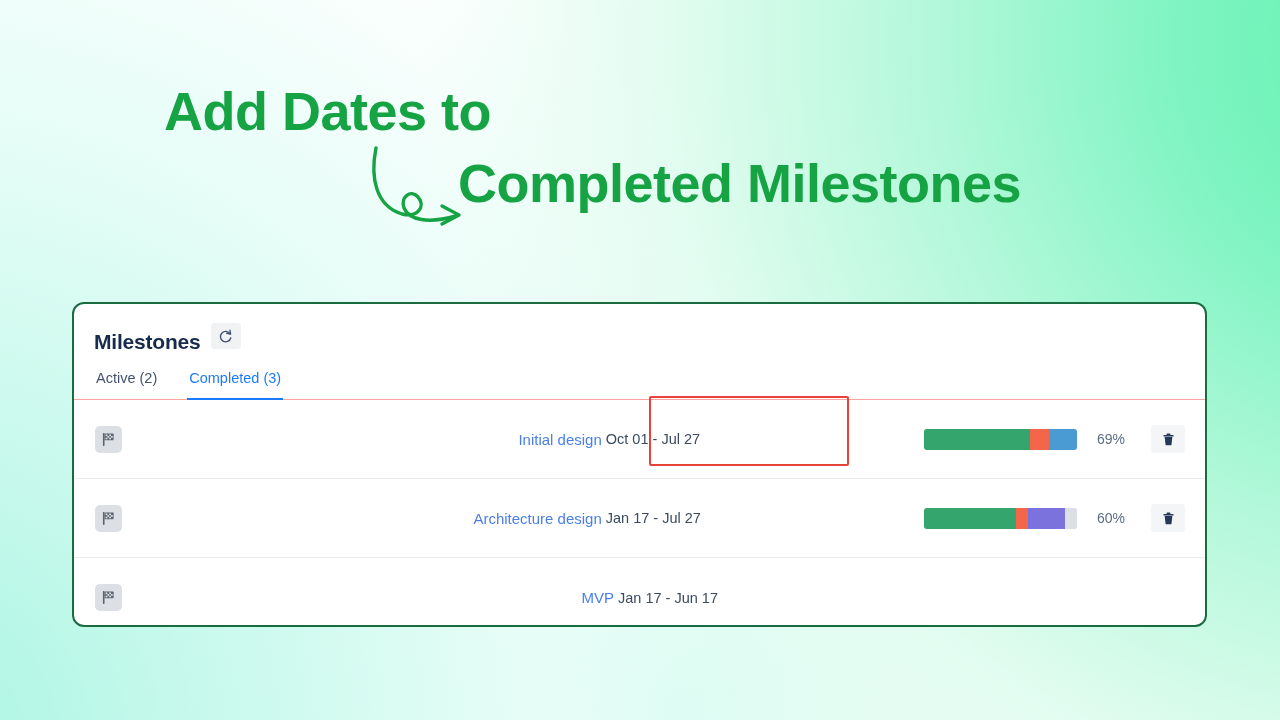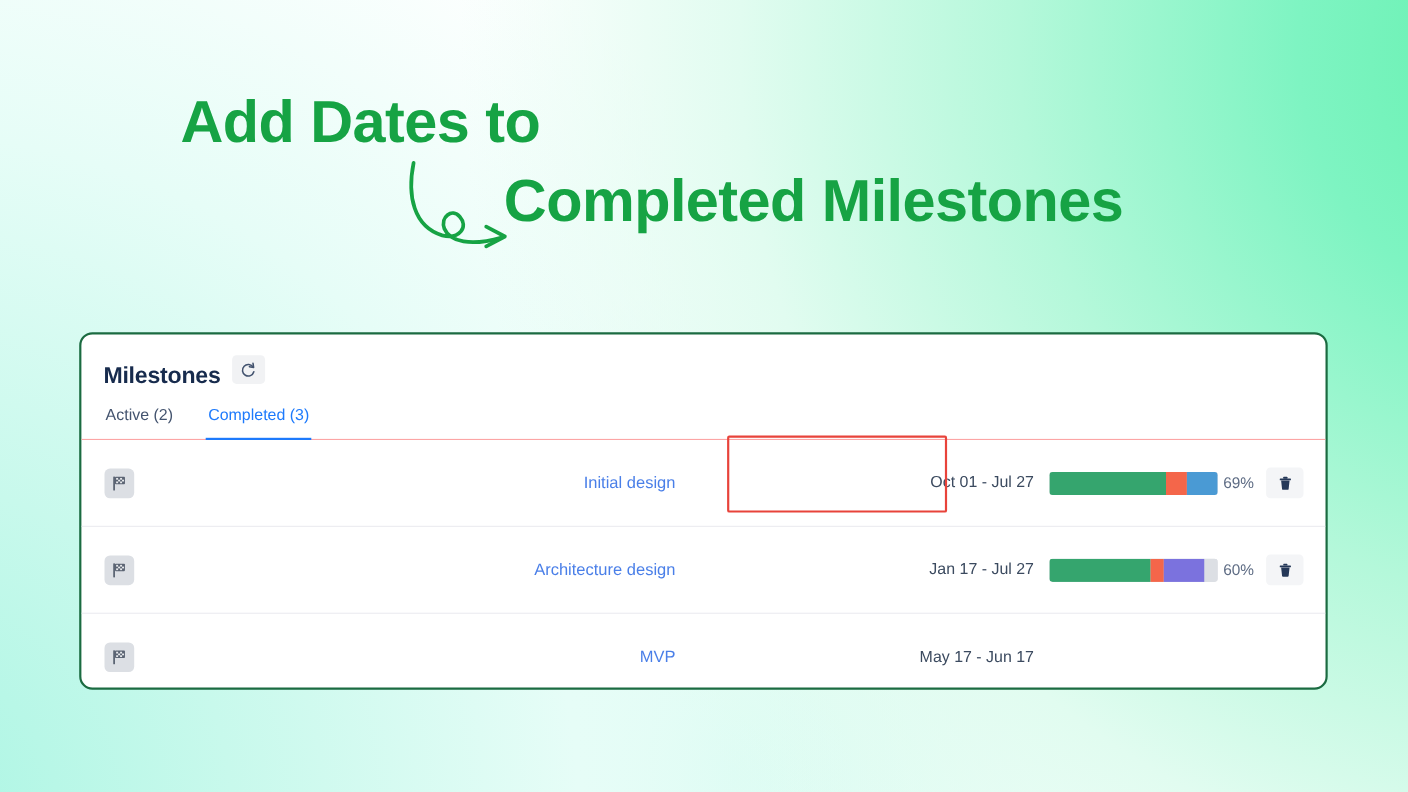--- a/index.html
+++ b/index.html
@@ -164,21 +164,21 @@
   }
   .ms-name {
     font-size: 15px;
     color: #4a7fe8;
     cursor: pointer;
     white-space: nowrap;
   }
 
   .cell-dates {
     width: 330px;
-    text-align: right;
+    text-align: left;
     font-size: 14.5px;
     color: #3b4a5f;
     position: relative;
     white-space: nowrap;
   }
   .cell-dates .date-box {
     display: inline-block;
     padding: 2px 4px;
   }
   .cell-dates.highlighted::before {
@@ -190,21 +190,21 @@
     height: 66px;
     border: 2px solid #e8433a;
     border-radius: 2px;
     pointer-events: none;
   }
 
   .cell-progress {
     flex: 1;
     display: flex;
     align-items: center;
-    gap: 5px;
+    gap: 20px;
     padding-right: 20px;
     justify-content: flex-end;
   }
   .bar {
     width: 153px;
     height: 21px;
     border-radius: 3px;
     background: #dcdfe4;
     overflow: hidden;
     display: flex;
@@ -342,17 +342,17 @@
               <rect x="5.9" y="3.7" width="1.9" height="1.7" fill="#e7e9ec"></rect>
               <rect x="9.7" y="3.7" width="1.9" height="1.7" fill="#e7e9ec"></rect>
               <rect x="7.8" y="5.4" width="1.9" height="1.7" fill="#e7e9ec"></rect>
               <rect x="11.6" y="5.4" width="1.9" height="1.7" fill="#e7e9ec"></rect>
               <rect x="5.9" y="7.1" width="1.9" height="1.7" fill="#e7e9ec"></rect>
               <rect x="9.7" y="7.1" width="1.9" height="1.7" fill="#e7e9ec"></rect>
             </svg>
           </span>
           <span class="ms-name">MVP</span>
         </div>
-        <div class="cell-dates"><span class="date-box">May 17 - Jun 17</span></div>
+        <div class="cell-dates"><span class="date-box">Jan 17 - Jun 17</span></div>
       </div>
     </div>
 
 </div>
 
 </body></html>

